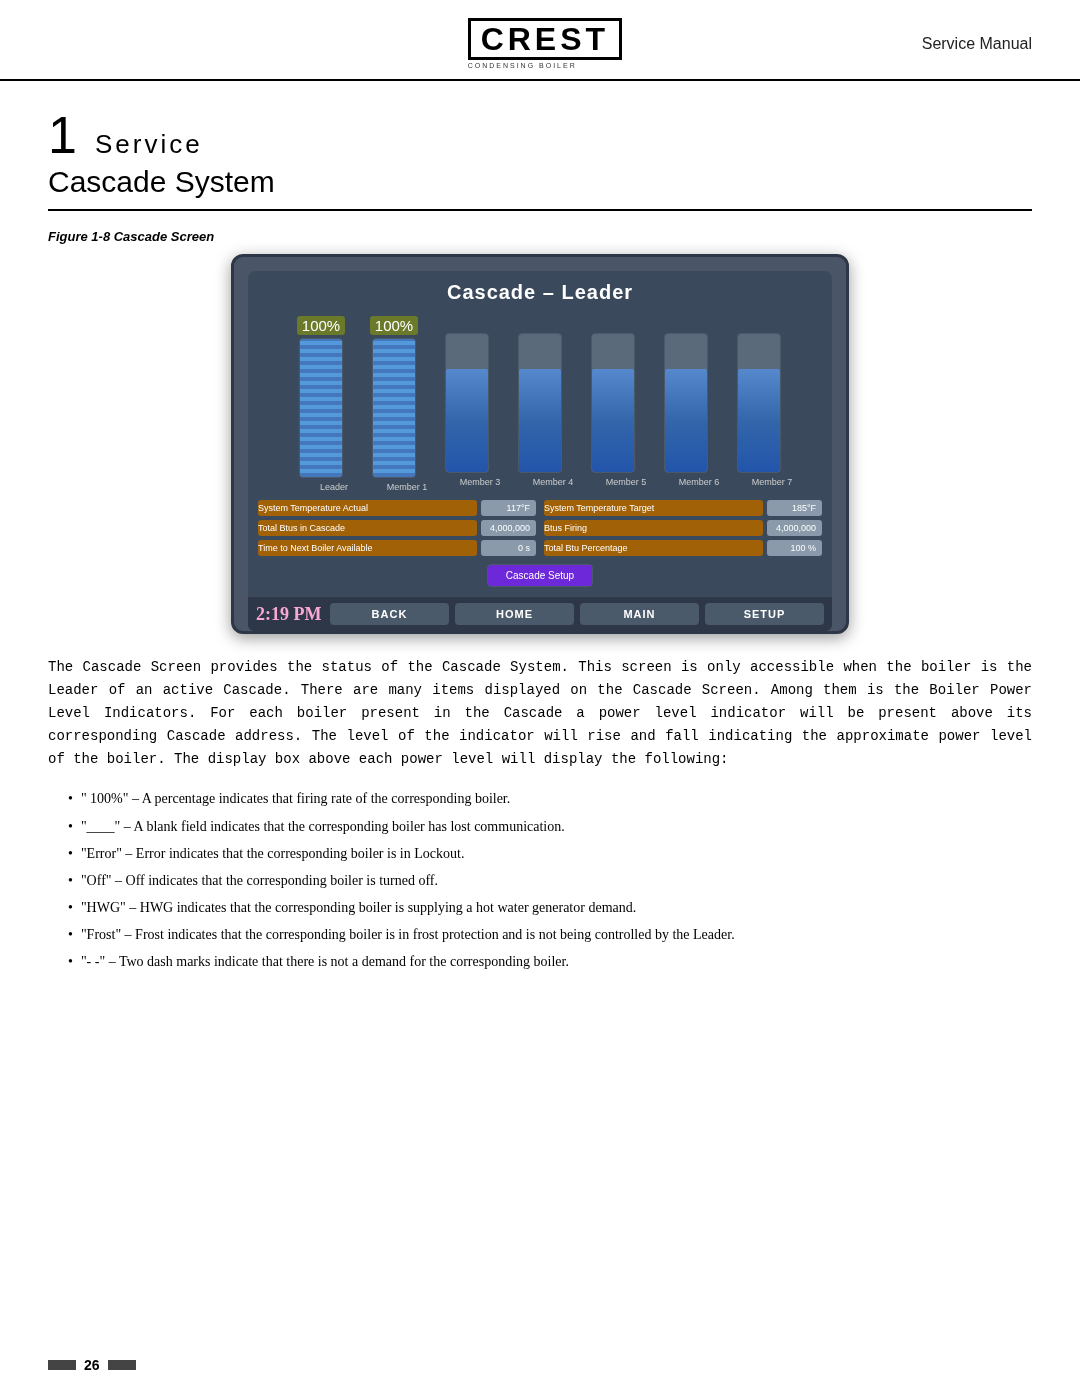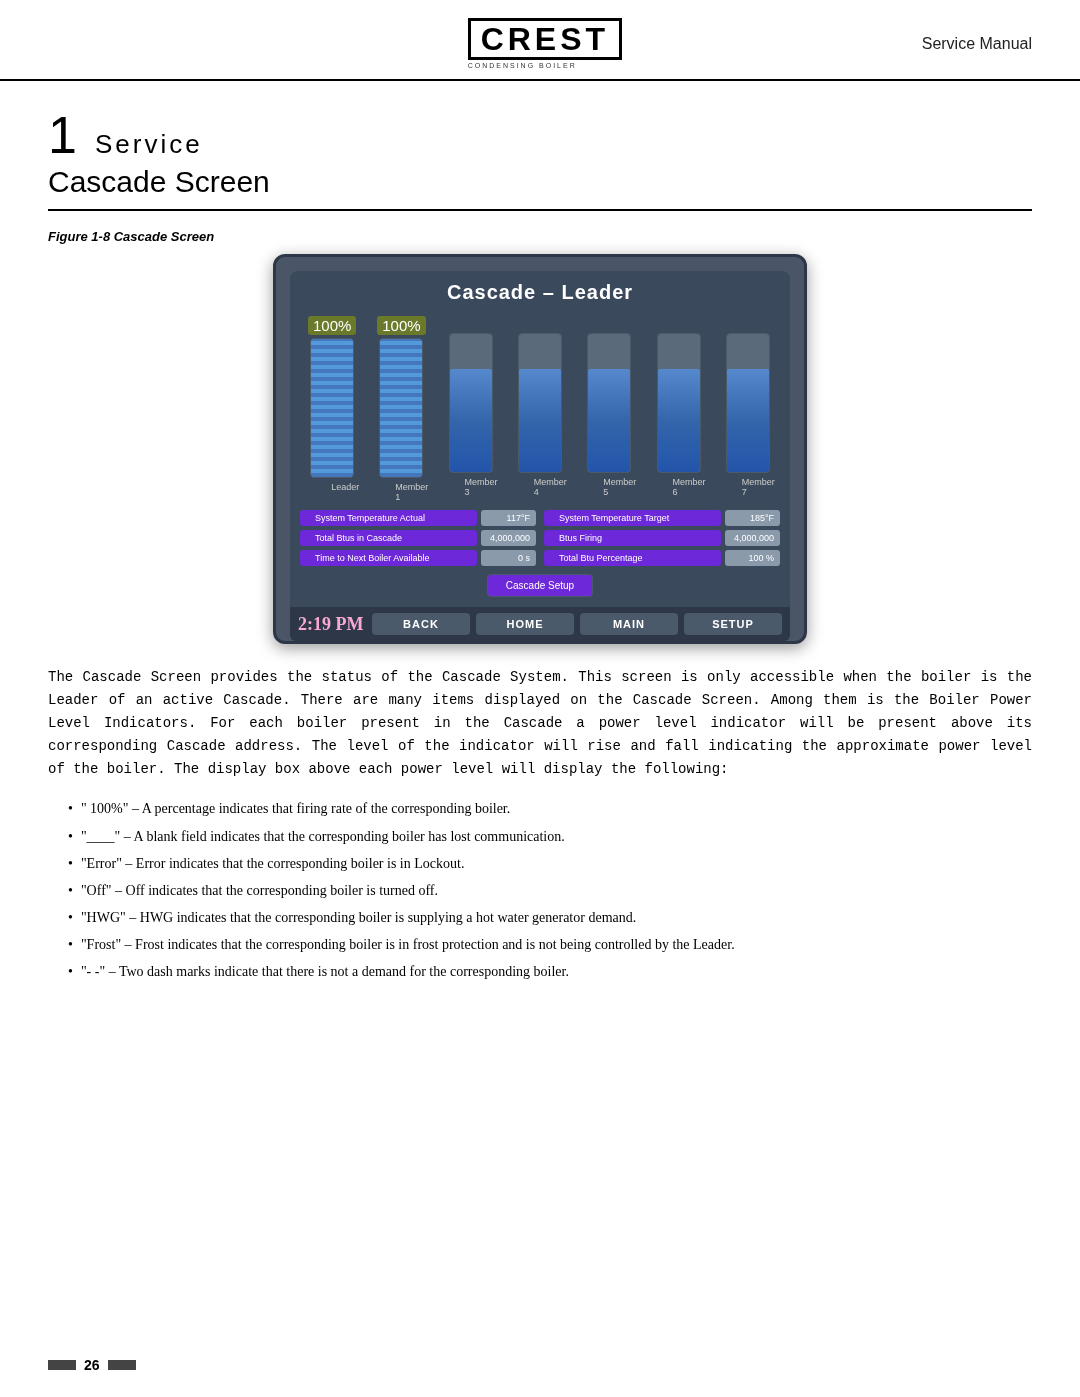--- a/index.html
+++ b/index.html
@@ -92,21 +92,21 @@
       font-family: Arial, sans-serif;
     }
 
     
     .screen-container {
       display: flex;
       justify-content: center;
       margin-bottom: 22px;
     }
     .screen {
-      width: 534px;
+      width: 618px;
       background: #4a5568;
       border-radius: 12px;
       padding: 14px 14px 0 14px;
       border: 3px solid #2d3748;
       box-shadow: 0 4px 16px rgba(0,0,0,0.4);
     }
     .screen-inner {
       background: #3a4a5c;
       border-radius: 8px;
       padding: 10px 10px 0 10px;
@@ -190,25 +190,25 @@
       grid-template-columns: 1fr 1fr;
       gap: 4px 8px;
       margin: 8px 0;
     }
     .info-row {
       display: flex;
       align-items: center;
       gap: 4px;
     }
     .info-label {
-      background: #6d28d9;
+      background: #a16207;
       color: #fff;
       font-size: 9px;
       font-family: Arial, sans-serif;
-      padding: 3px 15px;
+      padding: 3px 0;
       border-radius: 3px;
       flex: 1;
       white-space: nowrap;
     }
     .info-value {
       background: #8a9aaa;
       color: #fff;
       font-size: 9px;
       font-family: Arial, sans-serif;
       padding: 3px 6px;
@@ -332,21 +332,21 @@
   </div>
   <div class="header-right">Service Manual</div>
 </div>
 
 <div class="page-content">
 
   <div class="chapter-heading">
     <span class="chapter-number">1</span>
     <span class="chapter-title">Service</span>
   </div>
-  <div class="section-title">Cascade Screen</div>
+  <div class="section-title">Cascade System</div>
   <hr class="divider">
 
   <div class="figure-caption">Figure 1-8 Cascade Screen</div>
 
   <div class="screen-container">
     <div class="screen">
       <div class="screen-inner">
 
         <div class="cascade-title-bar">Cascade – Leader</div>
 

